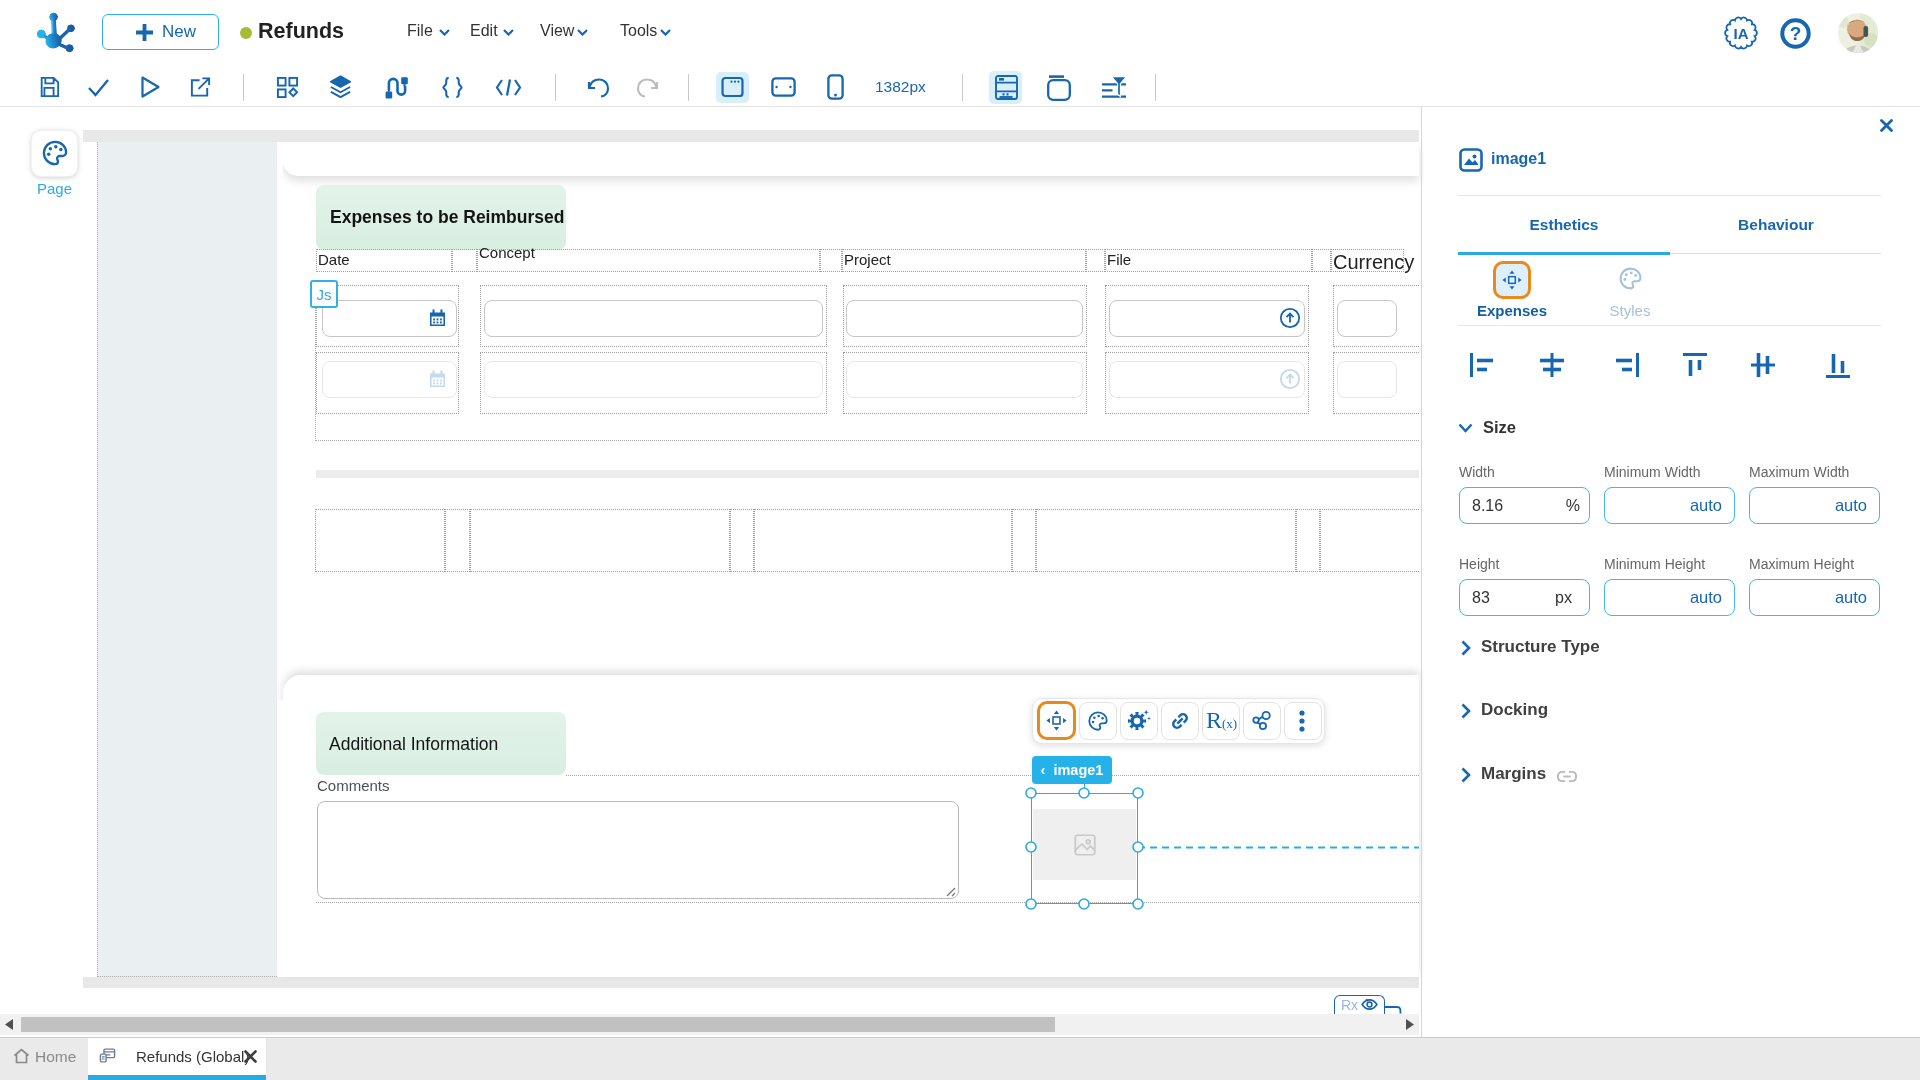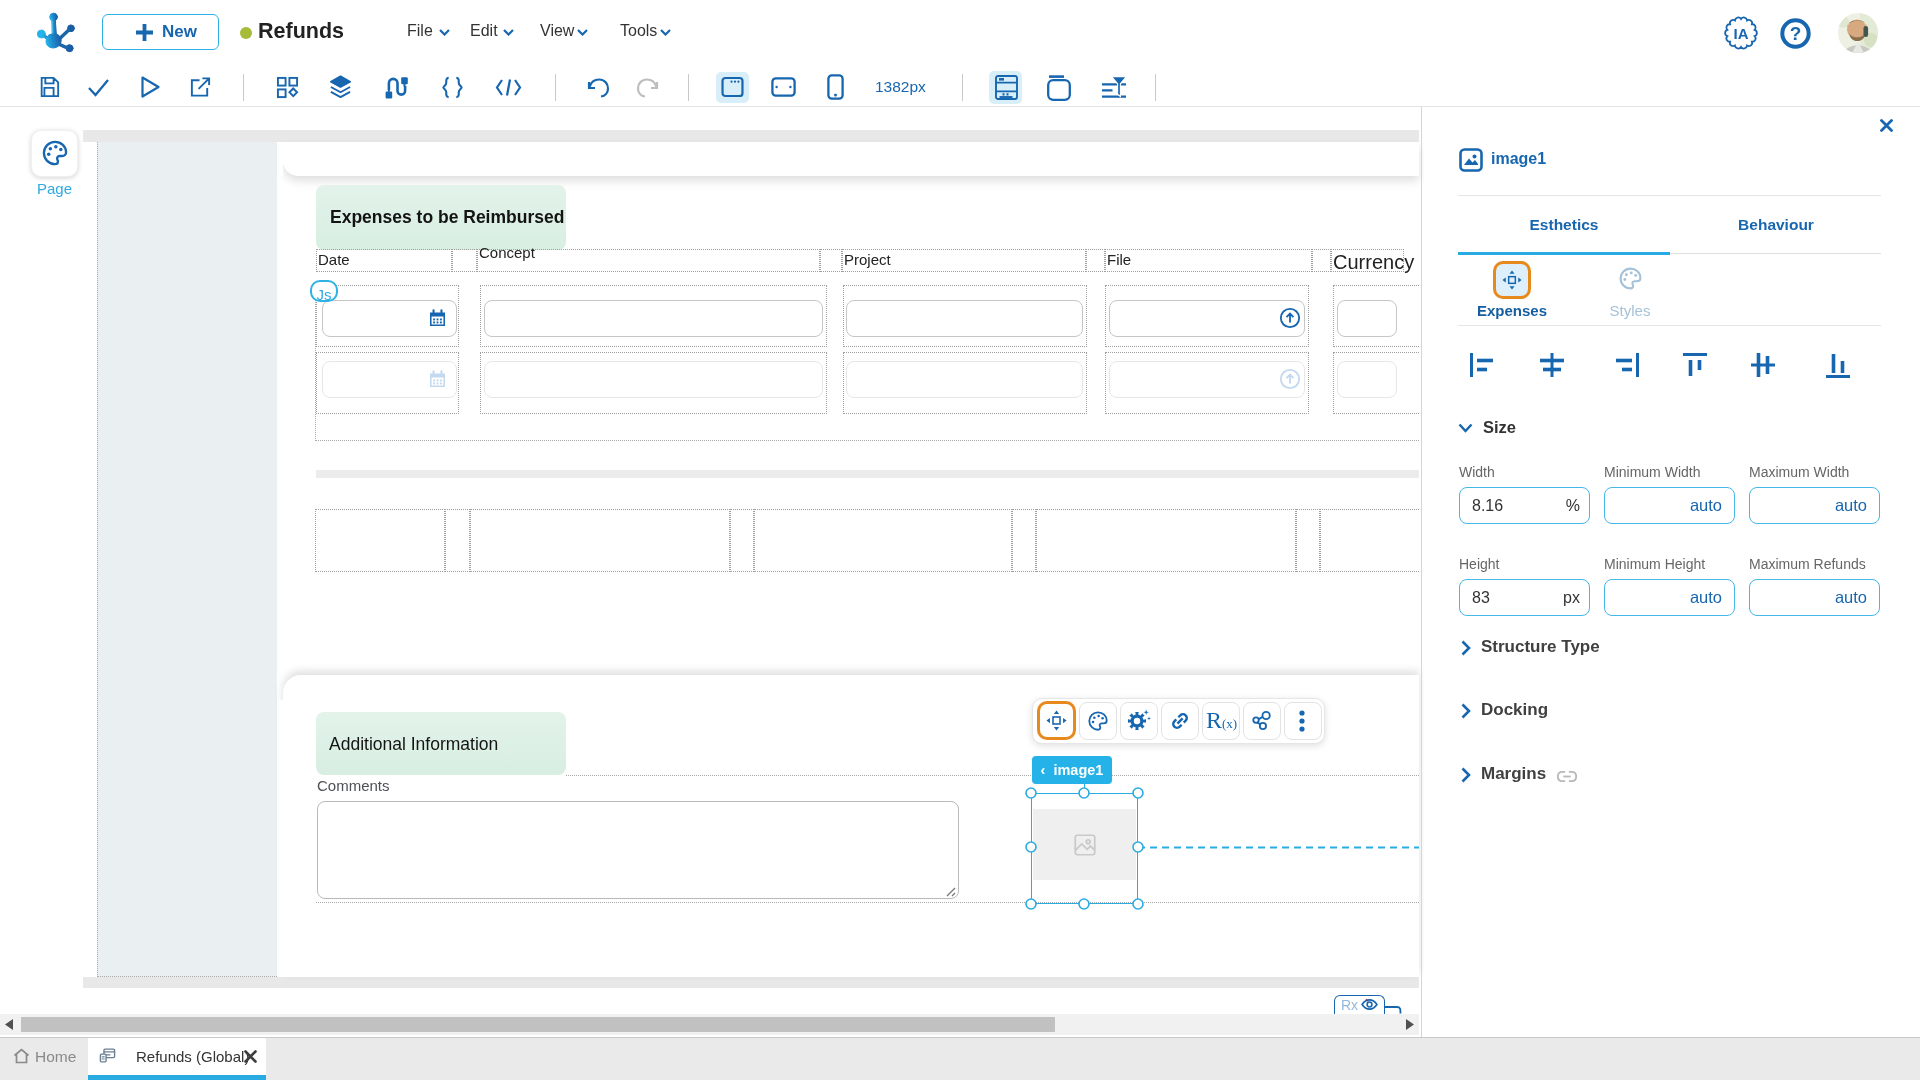--- a/index.html
+++ b/index.html
@@ -32,21 +32,21 @@
   <path d="M15.8 29.8 L22.5 34.2" stroke-width="3.4"></path>
   <path d="M40.5 24.2 L31 33.3" stroke-width="3.4" stroke="#1a66ab"></path>
   <path d="M38.6 41.6 L30 37.8" stroke-width="3.4" stroke="#1a66ab"></path>
   <path d="M21 29 C24.8 26.9 30.3 27.7 32.2 31 C34.4 34.7 32.6 39.4 28.6 41.2 C24.2 43.2 18.6 41 18.1 36.4 C17.8 33.2 18.8 30.4 21 29 Z"></path>
  </g>
 </svg>
 <div class="abs" style="left:102px;top:14px;width:117px;height:36px;border:1.5px solid #2fb1e5;border-radius:6px;background:#fff"></div>
 <svg class="abs" style="left:134px;top:22px" width="21" height="21" viewBox="0 0 21 21">
       <path d="M8.6 2h3.8v6.6H19v3.8h-6.6V19H8.6v-6.6H2V8.6h6.6z" fill="#1766b0"></path>
     </svg>
-<div class="abs" style="left:162px;top:22px;font-size:17px;font-weight:bold;color:#1766b0">New</div>
+<div class="abs" style="left:162px;top:22px;font-size:17px;font-weight:normal;color:#1766b0">New</div>
 <div class="abs" style="left:240px;top:27px;width:12px;height:12px;border-radius:50%;background:#a6bc39"></div>
 <div class="abs" style="left:258px;top:19px;font-size:21.5px;font-weight:bold;color:#222">Refunds</div>
 
 <div class="abs" style="left:407px;top:22px;font-size:16px;color:#333">File</div>
 <svg class="abs" style="left:439px;top:29px" width="11" height="7" viewBox="0 0 11 7">
       <path d="M1 1l4.5 4.5L10 1" fill="none" stroke="#1766b0" stroke-width="2.2"></path>
     </svg>
 <div class="abs" style="left:470px;top:22px;font-size:16px;color:#333">Edit</div>
 <svg class="abs" style="left:503px;top:29px" width="11" height="7" viewBox="0 0 11 7">
       <path d="M1 1l4.5 4.5L10 1" fill="none" stroke="#1766b0" stroke-width="2.2"></path>
@@ -302,21 +302,21 @@
     </svg>
 <div class="abs" style="left:484px;top:361px;width:339px;height:37px;border:1px solid #e7e7e7;border-radius:8px;background:#fff"></div>
 <div class="abs" style="left:846px;top:361px;width:237px;height:37px;border:1px solid #e7e7e7;border-radius:8px;background:#fff"></div>
 <div class="abs" style="left:1109px;top:361px;width:196px;height:37px;border:1px solid #e7e7e7;border-radius:8px;background:#fff"></div>
 <svg class="abs" style="left:1279px;top:368px" width="22" height="22" viewBox="0 0 24 24">
       <circle cx="12" cy="12" r="10" fill="none" stroke="#c3d9ef" stroke-width="2"></circle>
       <path d="M12 17v-9 M8.2 11 L12 7.2 L15.8 11" fill="none" stroke="#c3d9ef" stroke-width="2"></path>
     </svg>
 <div class="abs" style="left:1337px;top:361px;width:60px;height:37px;border:1px solid #e7e7e7;border-radius:8px;background:#fff"></div>
 
-<div class="abs" style="left:310px;top:280px;width:28px;height:22px;background:#fff;border:2px solid #2fb1e5;border-radius:10px;text-align:center;line-height:25px;font-size:15px;color:#2fa9e1">Js</div>
+<div class="abs" style="left:310px;top:280px;width:28px;height:28px;background:#fff;border:2px solid #2fb1e5;border-radius:3px;text-align:center;line-height:25px;font-size:15px;color:#2fa9e1">Js</div>
 
 <div class="abs" style="left:316px;top:470px;width:1103px;height:8px;background:#ececec"></div>
 
 <div class="abs dotted" style="left:315px;top:509px;width:130px;height:63px"></div>
 <div class="abs dotted" style="left:445px;top:509px;width:25px;height:63px"></div>
 <div class="abs dotted" style="left:470px;top:509px;width:260px;height:63px"></div>
 <div class="abs dotted" style="left:730px;top:509px;width:24px;height:63px"></div>
 <div class="abs dotted" style="left:754px;top:509px;width:258px;height:63px"></div>
 <div class="abs dotted" style="left:1012px;top:509px;width:24px;height:63px"></div>
 <div class="abs dotted" style="left:1036px;top:509px;width:260px;height:63px"></div>
@@ -551,24 +551,24 @@
 <div class="abs" style="left:1749px;top:464px;font-size:14px;color:#666">Maximum Width</div>
 <div class="abs" style="left:1459px;top:487px;width:131px;height:37px;border:1.5px solid #45b7e8;border-radius:8px"></div>
 <div class="abs" style="left:1472px;top:497px;font-size:16px;color:#333">8.16</div>
 <div class="abs" style="left:1560px;top:497px;width:20px;text-align:right;font-size:16px;color:#333">%</div>
 <div class="abs" style="left:1604px;top:487px;width:131px;height:37px;border:1.5px solid #45b7e8;border-radius:8px"></div>
 <div class="abs" style="left:1680px;top:496px;width:42px;text-align:right;font-size:16.5px;color:#1766b0">auto</div>
 <div class="abs" style="left:1749px;top:487px;width:131px;height:37px;border:1.5px solid #45b7e8;border-radius:8px"></div>
 <div class="abs" style="left:1825px;top:496px;width:42px;text-align:right;font-size:16.5px;color:#1766b0">auto</div>
 <div class="abs" style="left:1459px;top:556px;font-size:14px;color:#666">Height</div>
 <div class="abs" style="left:1604px;top:556px;font-size:14px;color:#666">Minimum Height</div>
-<div class="abs" style="left:1749px;top:556px;font-size:14px;color:#666">Maximum Refunds</div>
+<div class="abs" style="left:1749px;top:556px;font-size:14px;color:#666">Maximum Height</div>
 <div class="abs" style="left:1459px;top:579px;width:131px;height:37px;border:1.5px solid #45b7e8;border-radius:8px"></div>
 <div class="abs" style="left:1472px;top:589px;font-size:16px;color:#333">83</div>
-<div class="abs" style="left:1555px;top:589px;width:25px;text-align:right;font-size:16px;color:#333">px</div>
+<div class="abs" style="left:1555px;top:589px;width:25px;font-size:16px;color:#333">px</div>
 <div class="abs" style="left:1604px;top:579px;width:131px;height:37px;border:1.5px solid #45b7e8;border-radius:8px"></div>
 <div class="abs" style="left:1680px;top:588px;width:42px;text-align:right;font-size:16.5px;color:#1766b0">auto</div>
 <div class="abs" style="left:1749px;top:579px;width:131px;height:37px;border:1.5px solid #45b7e8;border-radius:8px"></div>
 <div class="abs" style="left:1825px;top:588px;width:42px;text-align:right;font-size:16.5px;color:#1766b0">auto</div>
 
 <svg class="abs" style="left:1461px;top:640px" width="10" height="16" viewBox="0 0 10 16">
       <path d="M1.5 1.5 L8 8 L1.5 14.5" fill="none" stroke="#1766b0" stroke-width="2.6"></path>
     </svg>
 <div class="abs" style="left:1481px;top:637px;font-size:17px;font-weight:bold;color:#404040">Structure Type</div>
 <svg class="abs" style="left:1461px;top:703px" width="10" height="16" viewBox="0 0 10 16">

